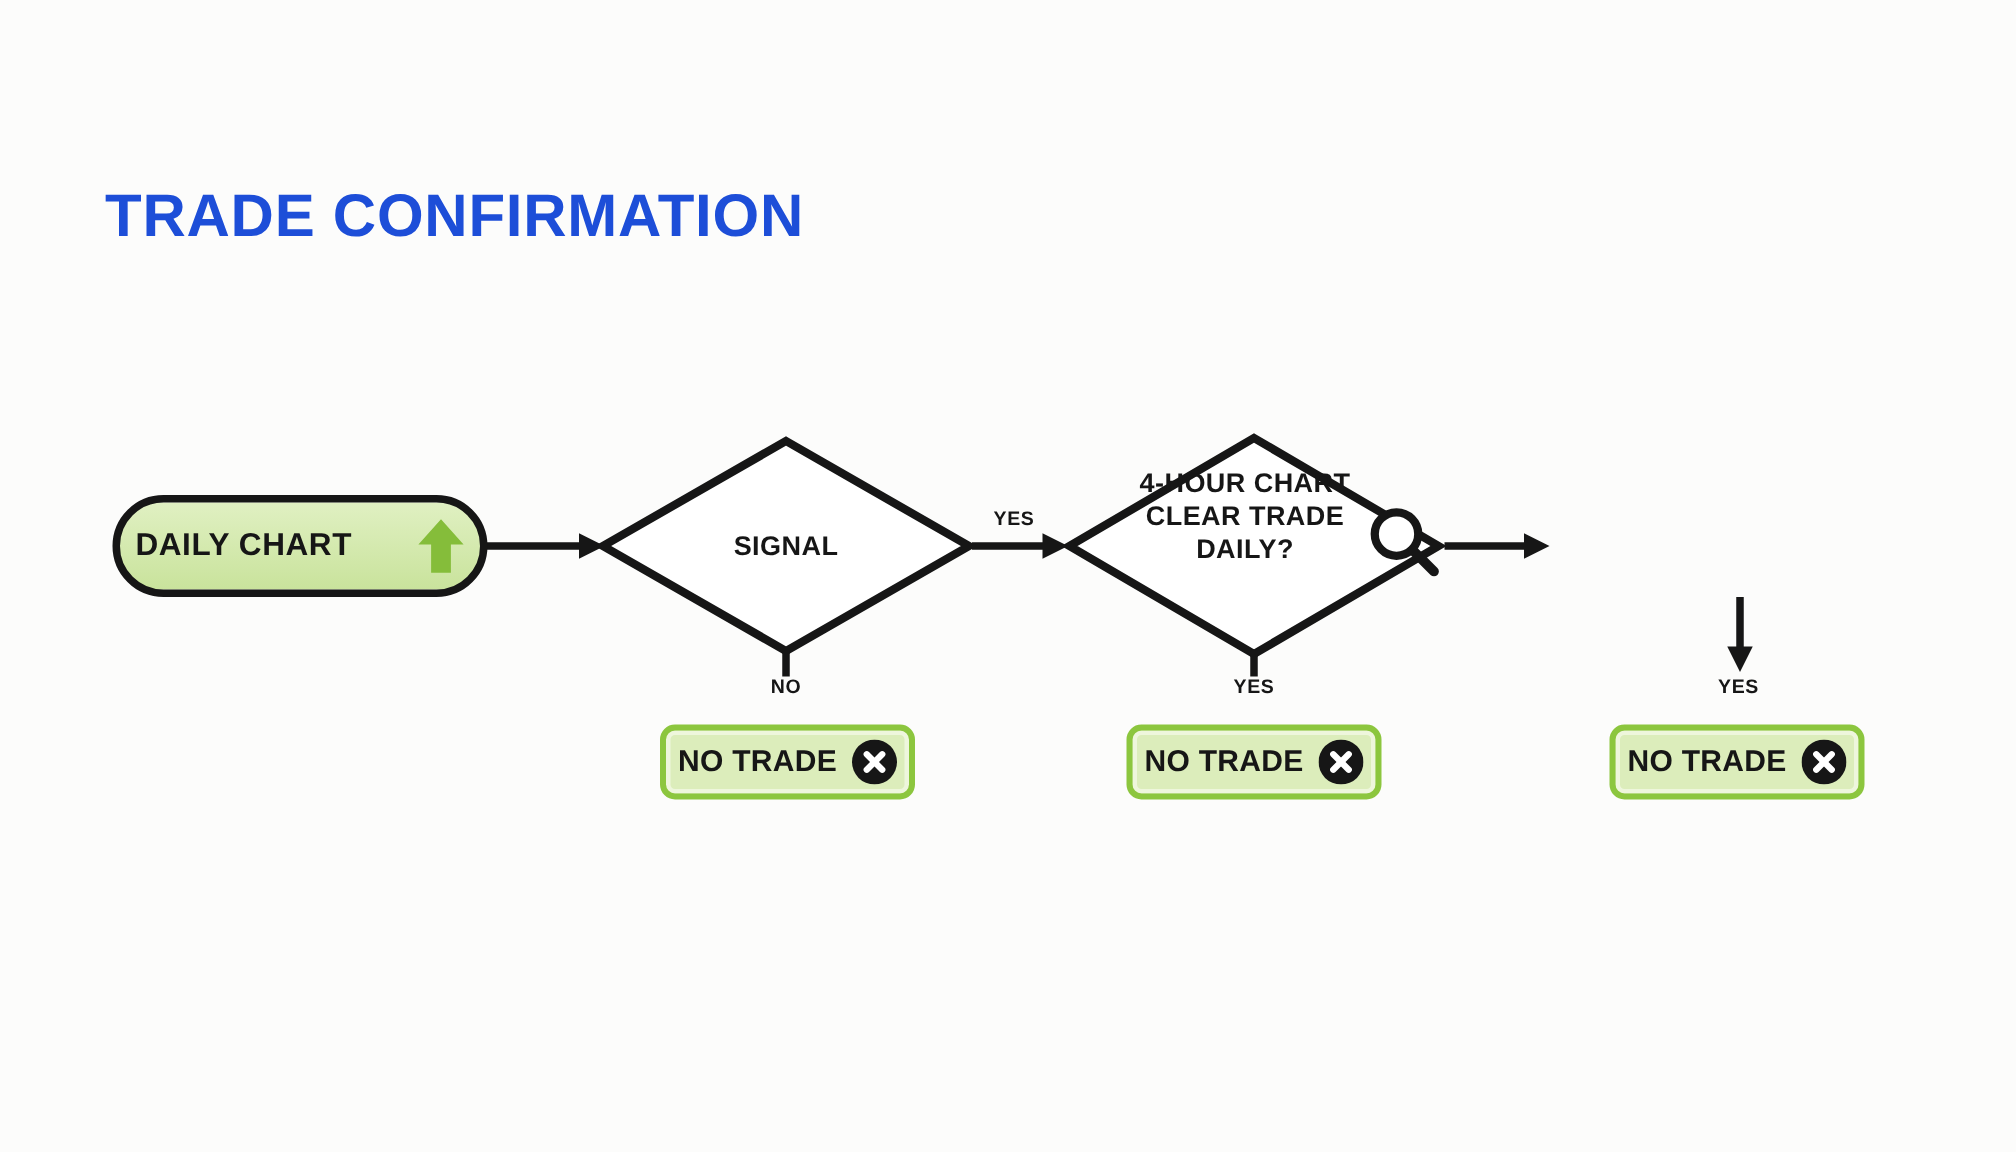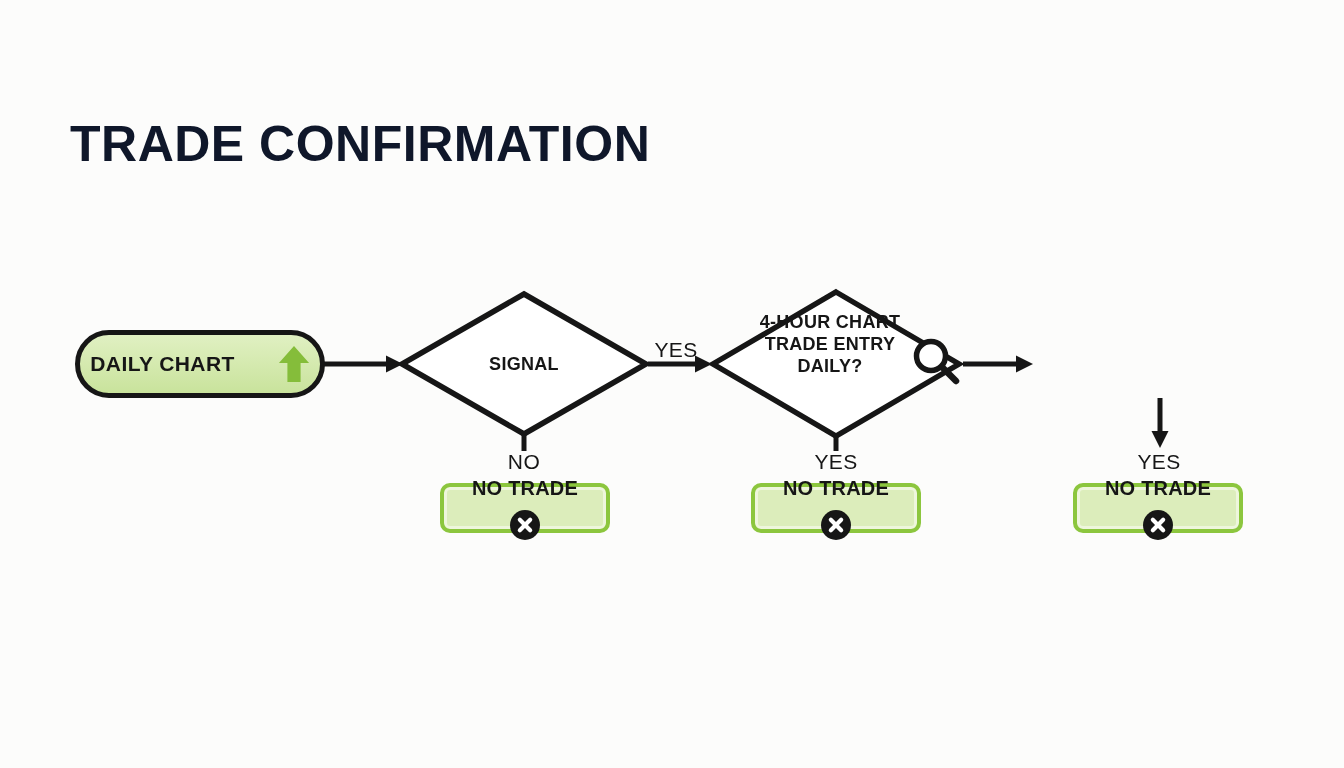--- a/index.html
+++ b/index.html
@@ -20,22 +20,22 @@
     color:var(--ink);
     position:relative;
     overflow:hidden;
   }
   .canvas{position:absolute;inset:0;width:1344px;height:768px;}
   .connector-layer{position:absolute;left:0;top:0;z-index:1;}
   .node{position:absolute;z-index:2;}
 
   .page-title{
     left:70px;top:120px;width:700px;
-    font-size:50px;line-height:48px;font-weight:800;
-    letter-spacing:0.5px;color:#0f172a;
+    font-size:40px;line-height:48px;font-weight:800;
+    letter-spacing:0.5px;color:#1d4ed8;
   }
   .page-title .line{white-space:nowrap;}
 
   .pill{
     height:68px;width:250px;
     border:5px solid var(--ink);
     border-radius:40px;
     background:linear-gradient(180deg,var(--pill-fill-top),var(--pill-fill-bottom));
     display:flex;align-items:center;justify-content:center;gap:13px;
   }
@@ -46,35 +46,35 @@
   .diamond-text{
     z-index:3;text-align:center;font-weight:800;
     font-size:18px;line-height:22px;letter-spacing:0.3px;
     transform:translate(-50%,-50%);
     width:210px;
   }
   .diamond1-text{left:524px;top:364px;}
   .diamond2-text{left:830px;top:344px;}
 
   .edge-label{
-    z-index:3;font-size:21px;font-weight:400;letter-spacing:0.4px;
+    z-index:3;font-size:13px;font-weight:700;letter-spacing:0.4px;
     transform:translateX(-50%);white-space:nowrap;
   }
   .label-yes1{left:676px;top:338px;}
   .label-no1{left:524px;top:450px;}
   .label-yes2{left:836px;top:450px;}
   .label-yes3{left:1159px;top:450px;}
 
   .no-trade-box{
     top:483px;width:170px;height:50px;
     border:4px solid var(--green-border);
     border-radius:10px;
     background:var(--box-fill);
     box-shadow:inset 0 0 0 3px var(--box-inner);
-    display:flex;align-items:center;justify-content:center;gap:10px;flex-direction:column;
+    display:flex;align-items:center;justify-content:center;gap:10px;
   }
   .no-trade-box .label{font-size:20px;font-weight:800;letter-spacing:0.2px;}
   .no-trade-1{left:440px;}
   .no-trade-2{left:751px;}
   .no-trade-3{left:1073px;}
 
   .icon{display:inline-flex;flex:0 0 auto;}
   .stroke-ink{stroke:var(--ink);}
   .fill-ink{fill:var(--ink);}
   .fill-white{fill:#ffffff;}
@@ -133,21 +133,21 @@
       </svg>
     </span>
   </div>
 
   <div class="node diamond-text diamond1-text">
     <div>SIGNAL</div>
   </div>
 
   <div class="node diamond-text diamond2-text">
     <div>4-HOUR CHART</div>
-    <div>TRADE ENTRY</div>
+    <div>CLEAR TRADE</div>
     <div>DAILY?</div>
   </div>
 
 
   <div class="node edge-label label-yes1">YES</div>
   <div class="node edge-label label-no1">NO</div>
   <div class="node edge-label label-yes2">YES</div>
   <div class="node edge-label label-yes3">YES</div>
 
   <div class="node no-trade-box no-trade-1">

